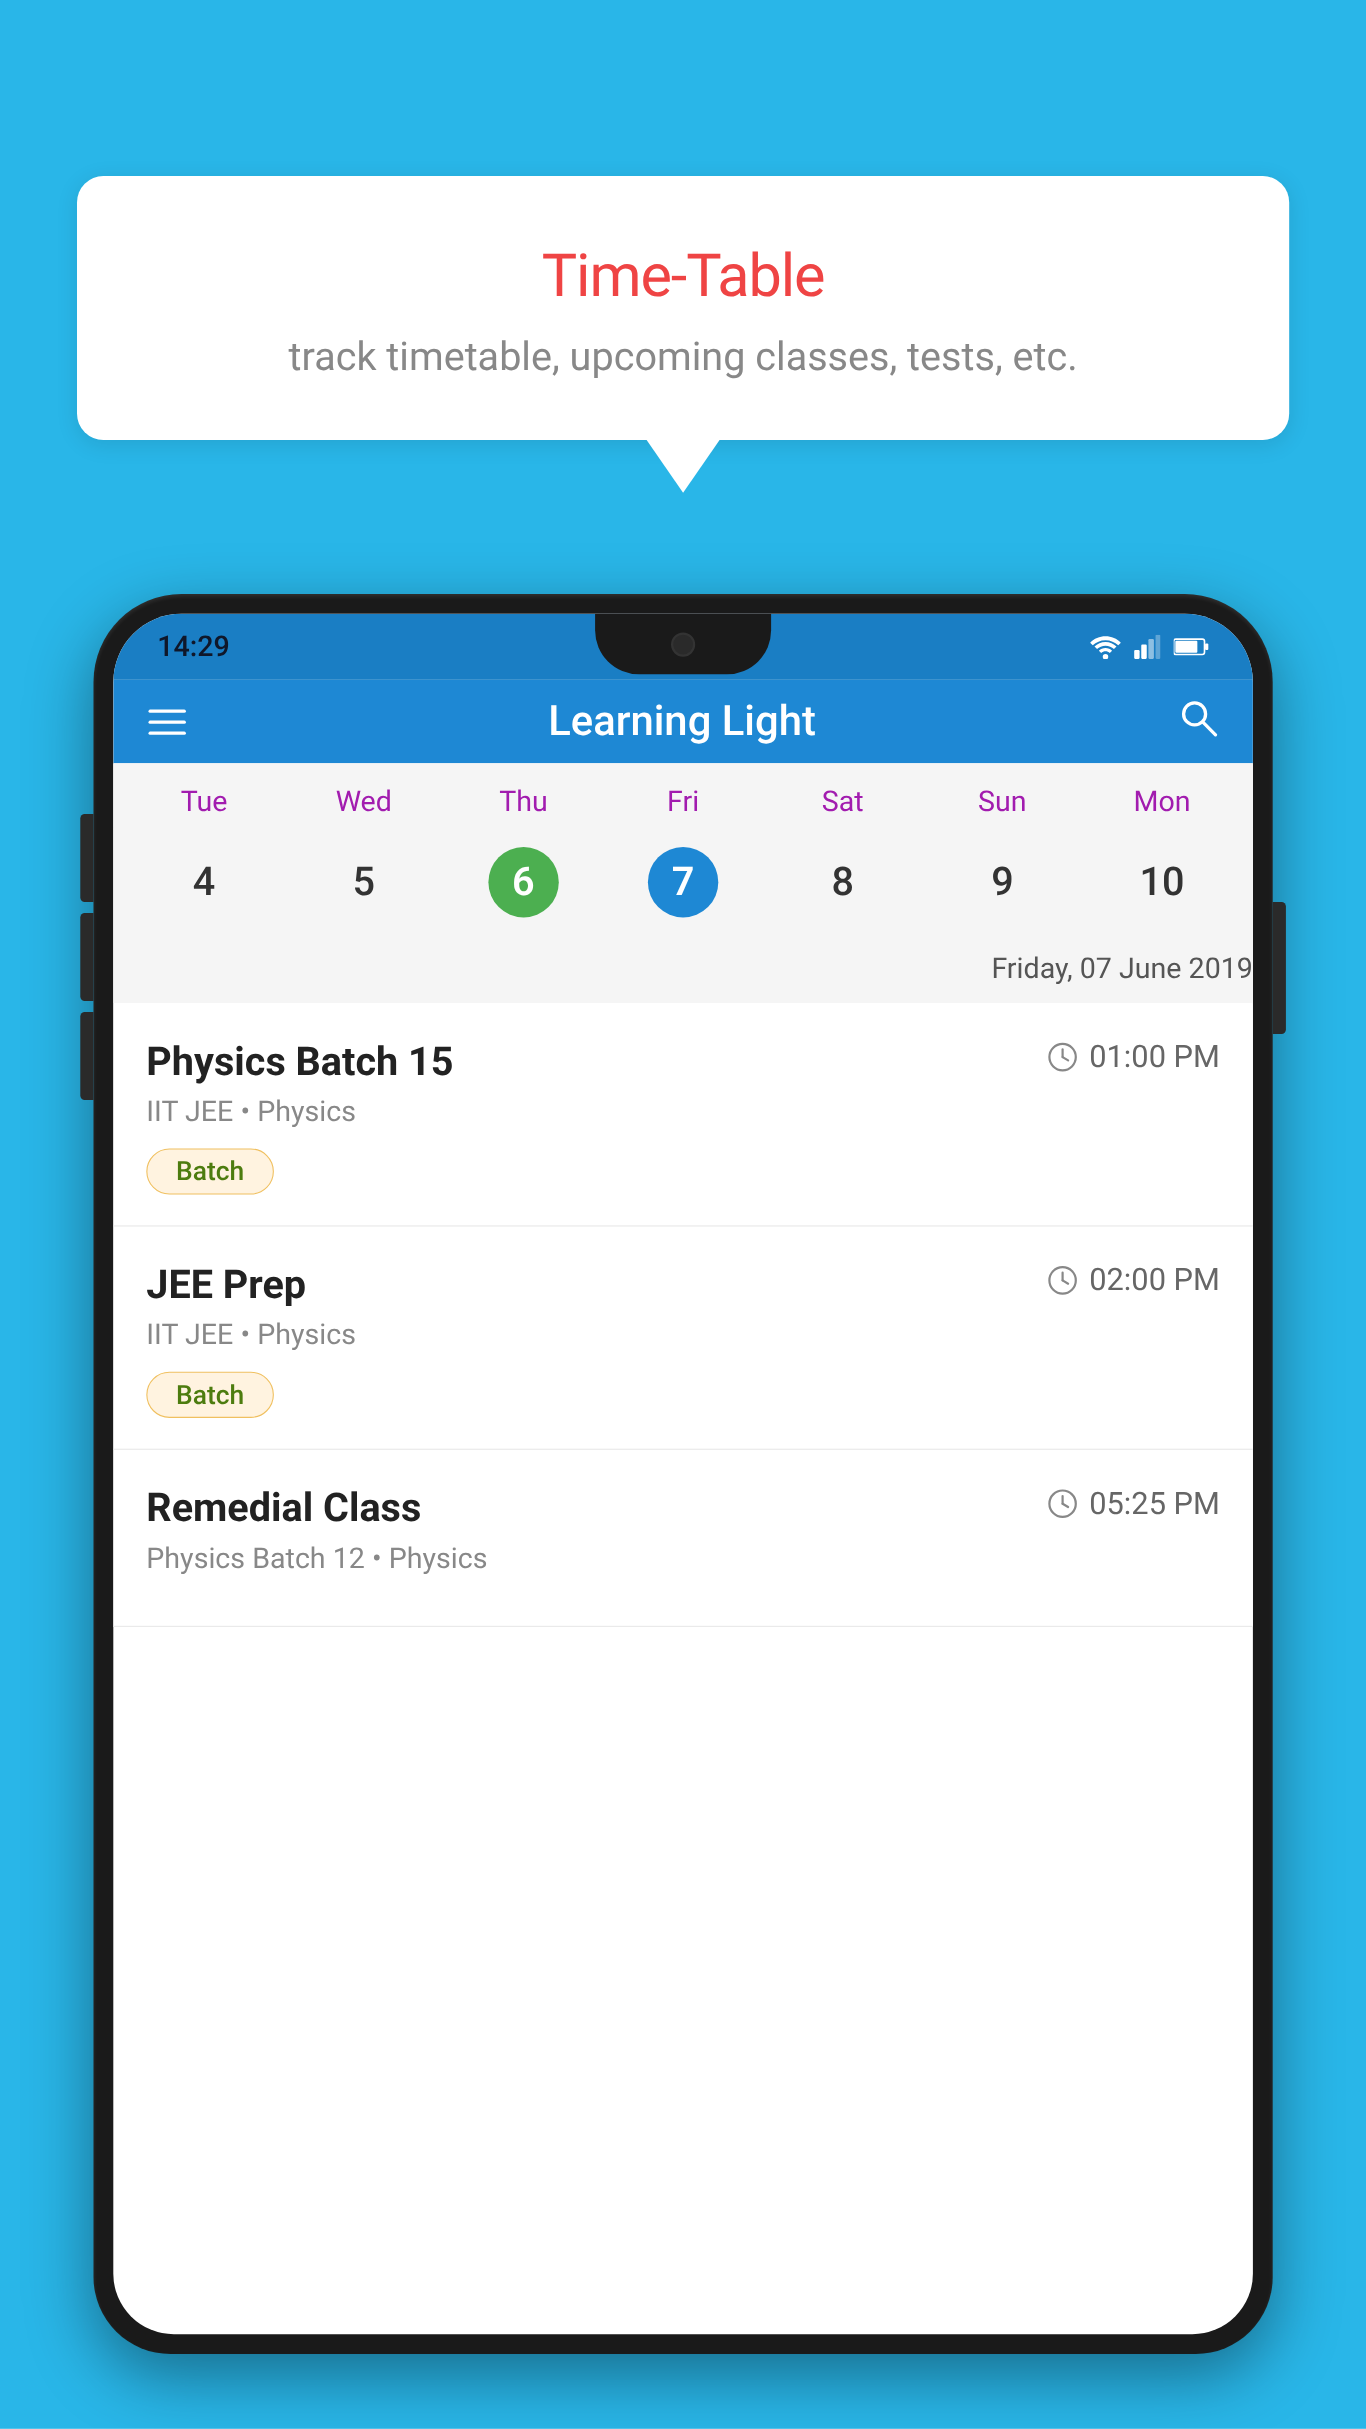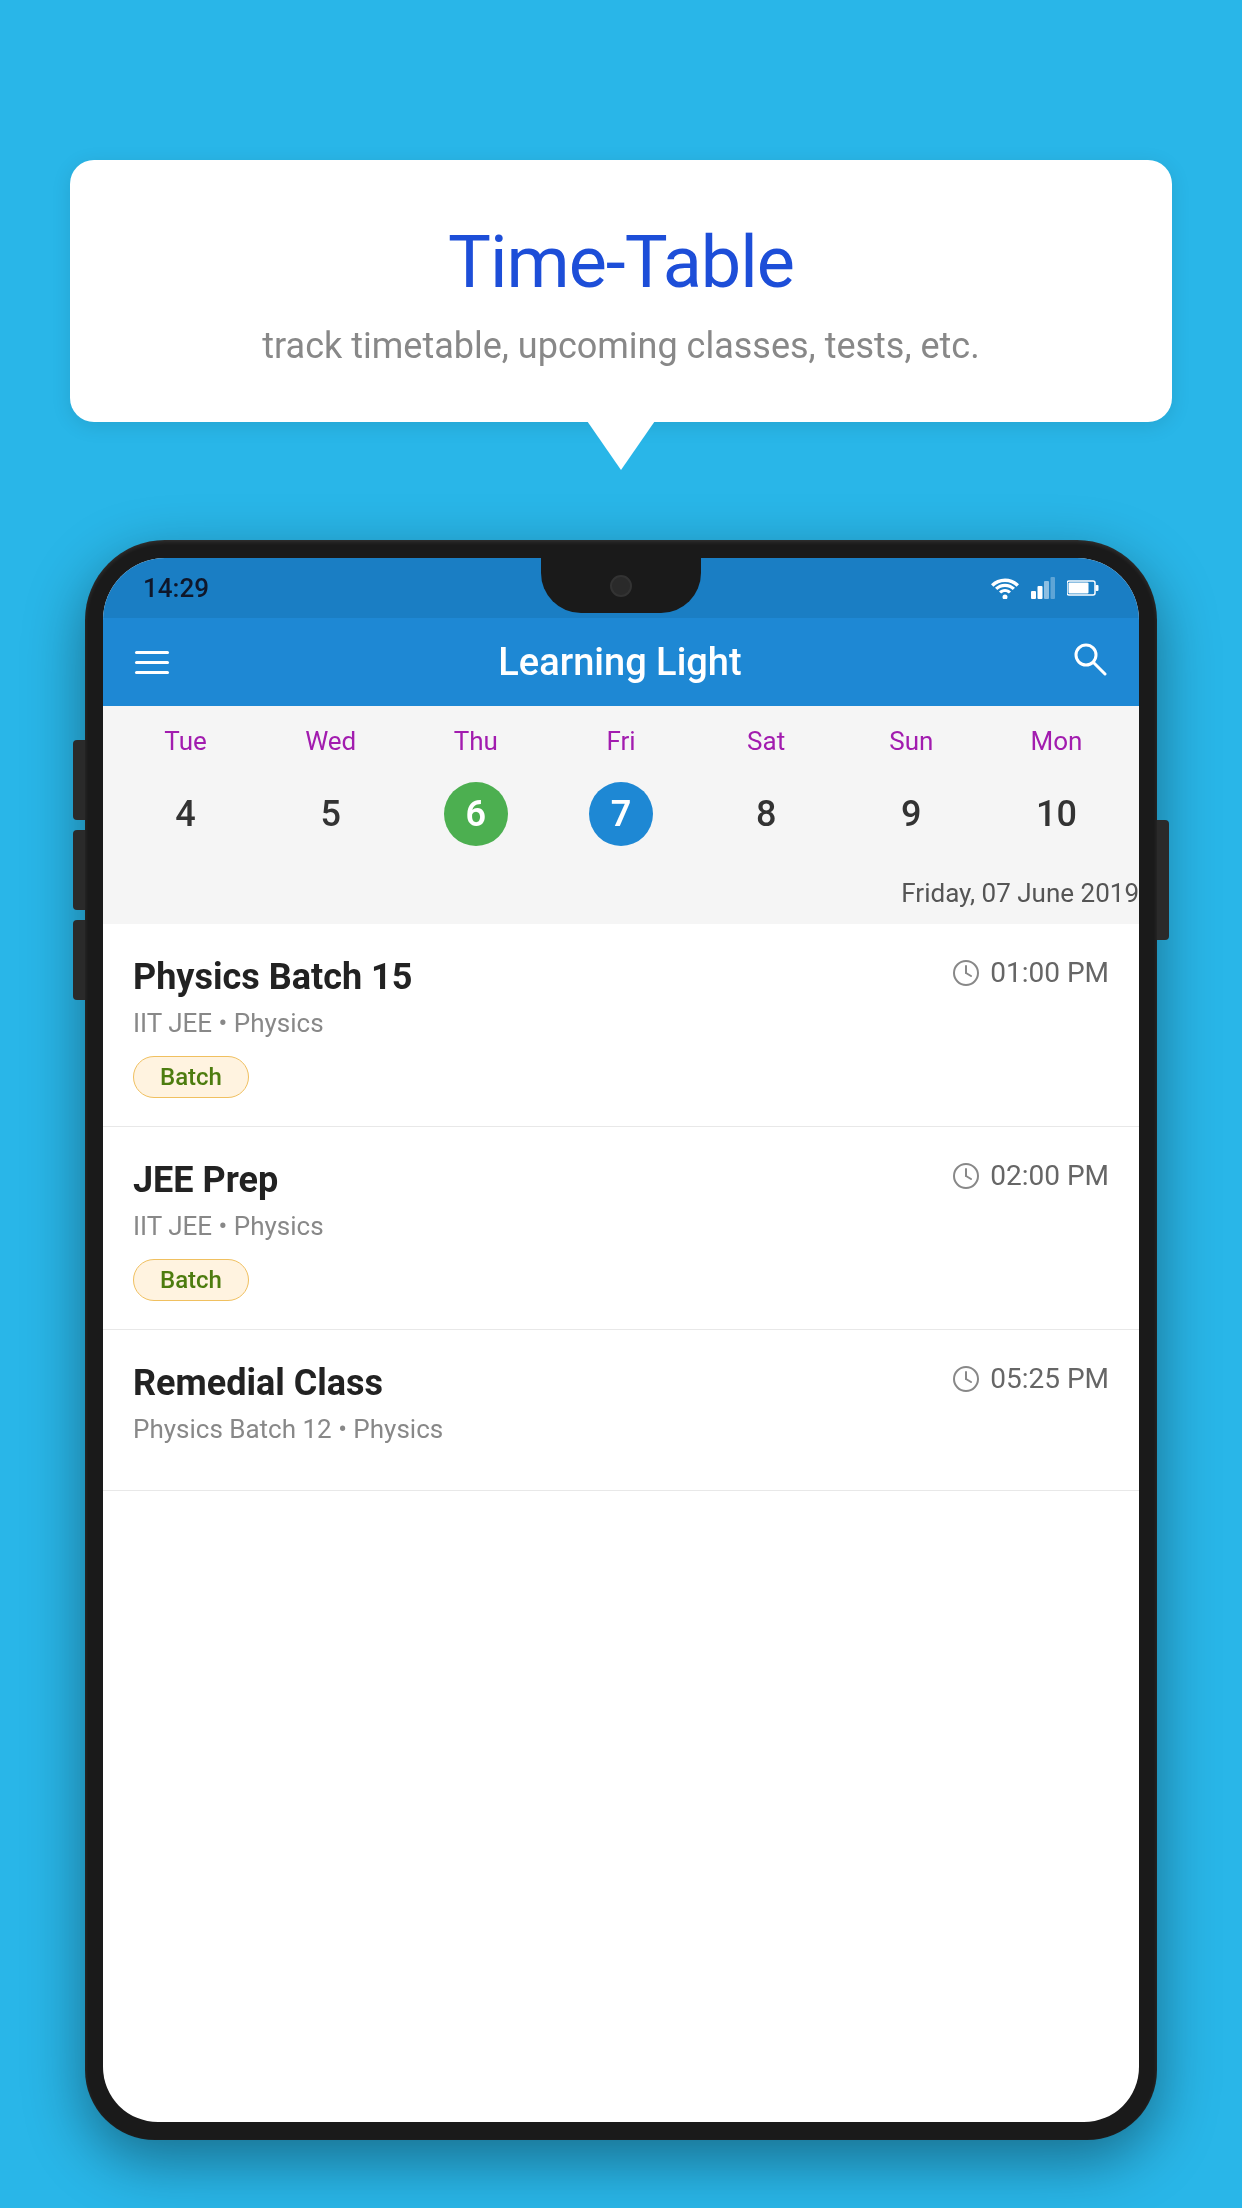--- a/index.html
+++ b/index.html
@@ -38,22 +38,22 @@
       left: 50%;
       transform: translateX(-50%);
       width: 0;
       height: 0;
       border-left: 36px solid transparent;
       border-right: 36px solid transparent;
       border-top: 52px solid white;
     }
 
     .bubble-title {
-      color: #1d4ed8;
-      font-size: 72px;
+      color: #ef4444;
+      font-size: 54px;
       font-weight: 400;
       letter-spacing: -1px;
       margin-bottom: 20px;
     }
 
     .bubble-subtitle {
       color: #888;
       font-size: 36px;
       font-weight: 400;
     }
@@ -150,21 +150,21 @@
 
     .status-icons {
       display: flex;
       align-items: center;
       gap: 12px;
     }
 
     
     .app-bar {
       background: #1e88d4;
-      height: 88px;
+      height: 76px;
       display: flex;
       align-items: center;
       padding: 0 32px;
       gap: 24px;
     }
 
     .hamburger {
       display: flex;
       flex-direction: column;
       gap: 7px;

